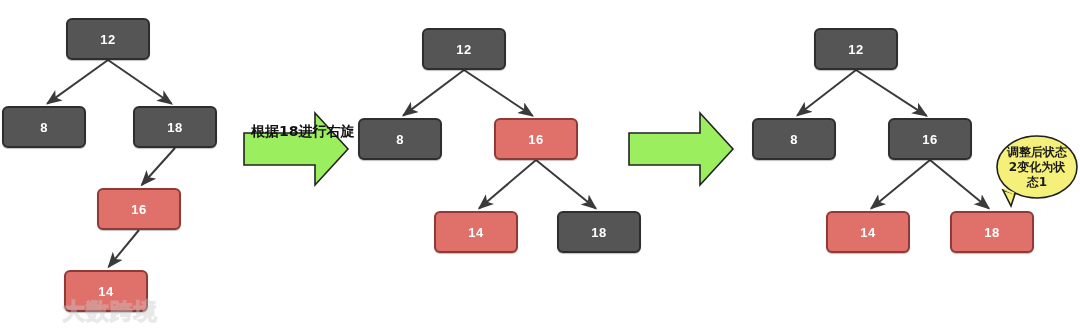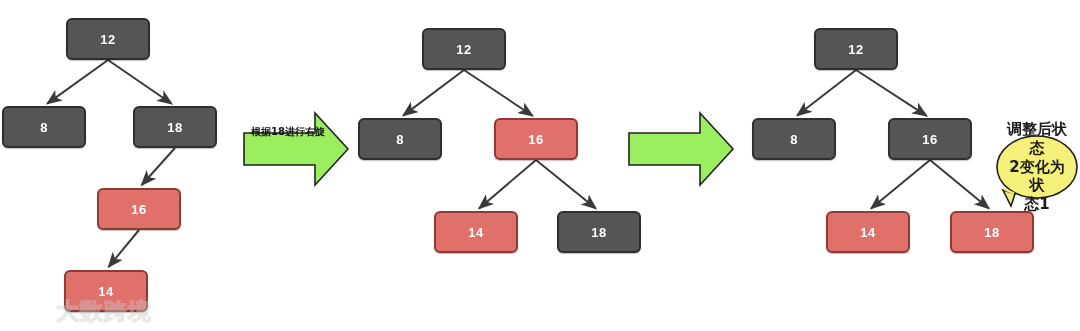--- a/index.html
+++ b/index.html
@@ -31,48 +31,48 @@
 
   .arrow-label{
     position:absolute;
     height:44px;
     display:flex;align-items:center;justify-content:flex-start;
   }
   .arrow-svg{position:absolute;left:0;top:0;}
   .arrow-text{
     position:relative;
     z-index:2;
-    font-size:10px;
+    font-size:14px;
     color:#111111;
     font-weight:700;
     white-space:nowrap;
     padding-left:8px;
     font-family:"DejaVu Sans","Liberation Sans",sans-serif;
   }
 
   .callout{
     position:absolute;
     width:84px;height:66px;
   }
   .callout-text{
     position:absolute;
     left:0;top:0;width:84px;height:66px;
     display:flex;flex-direction:column;align-items:center;justify-content:center;
-    font-size:15px;line-height:1.25;
+    font-size:12px;line-height:1.25;
     color:#1a1a1a;font-weight:600;
     text-align:center;
     z-index:2;
     font-family:"DejaVu Sans","Liberation Sans",sans-serif;
     padding:0 9px;box-sizing:border-box;
   }
 
   .watermark{
     position:absolute;
     left:6px;bottom:4px;
-    display:flex;align-items:center;gap:10px;
+    display:flex;align-items:center;gap:16px;
     opacity:.42;
     pointer-events:none;
     z-index:5;
   }
   .wm-text{
     font-size:23px;font-weight:700;color:#ffffff;
     -webkit-text-stroke:1px #c9c9c9;
     text-shadow:0 1px 0 #d8d8d8;
     font-family:"DejaVu Sans","Liberation Sans",sans-serif;
     letter-spacing:1px;

